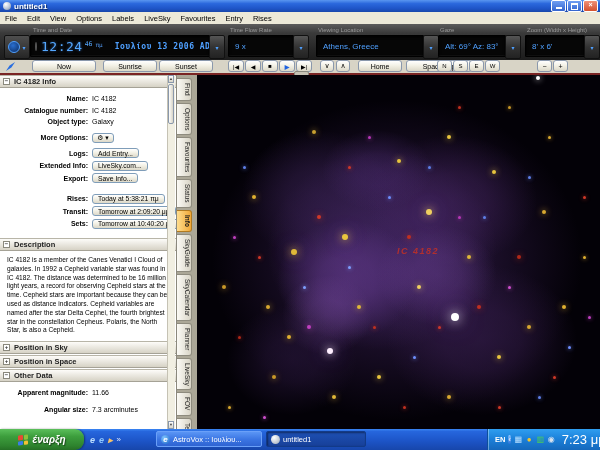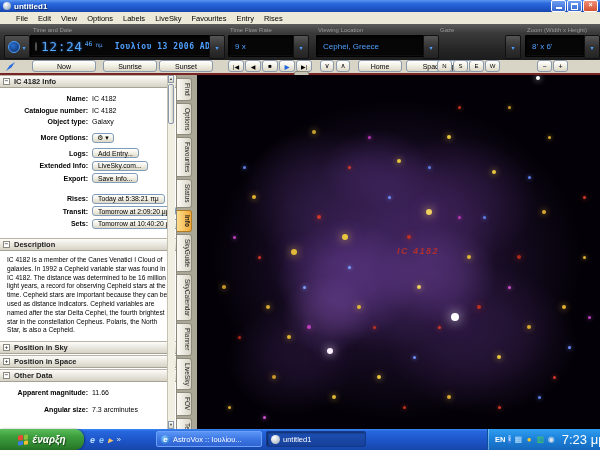--- a/index.html
+++ b/index.html
@@ -16,21 +16,21 @@
   .win-btns{display:flex;gap:1px;}
   .win-btn{width:13px;height:10px;border-radius:2px;border:1px solid #fff;
     background:linear-gradient(180deg,#6f9ef2,#3465cf);color:#fff;font-size:7px;line-height:8px;
     text-align:center;font-weight:bold;}
   .win-btn.close{background:linear-gradient(180deg,#f09078,#d4502e);}
   .glyph-min{display:block;margin:6px auto 0;width:6px;height:2px;background:#fff;}
   .glyph-rest{display:block;margin:2px auto 0;width:5px;height:4px;border:1px solid #fff;border-top-width:2px;}
 
   
   .menubar{position:absolute;left:0;top:12px;right:0;height:12px;background:#ece9d8;
-    display:flex;align-items:center;font-size:7.5px;color:#000;padding-left:11px;}
+    display:flex;align-items:center;font-size:7.5px;color:#000;padding-left:0;}
   .menu-item{padding:0 5px;}
 
   
   .toolbar{position:absolute;left:0;top:24px;right:0;height:36px;
     background:linear-gradient(180deg,#5c5c5c 0%,#3a3a3a 25%,#262626 70%,#1c1c1c 100%);}
   .tb-label{position:absolute;font-size:6px;color:#9a9a9a;top:3px;white-space:nowrap;}
   .lcd{position:absolute;top:11px;height:20px;background:#060606;border:1px solid #000;border-radius:1px;
     box-shadow:inset 0 1px 3px rgba(0,0,0,.95), inset 0 -1px 0 rgba(255,255,255,.05);
     display:flex;align-items:center;color:#4fa0ff;overflow:hidden;}
   .darrow{position:absolute;top:11px;height:22px;width:14px;
@@ -199,27 +199,30 @@
     <span class="tb-label" style="left:230px">Time Flow Rate</span>
     <div class="lcd" style="left:228px;width:64px;">
       <span class="lcd-val">9 x</span>
     </div>
     <div class="darrow" style="left:293px">
         <span>▾</span>
       </div>
 
     <span class="tb-label" style="left:318px">Viewing Location</span>
     <div class="lcd" style="left:316px;width:106px;">
-      <span class="lcd-val">Cephei, Greece</span>
+      <span class="lcd-val">Athens, Greece</span>
     </div>
     <div class="darrow" style="left:423px">
         <span>▾</span>
       </div>
 
     <span class="tb-label" style="left:440px">Gaze</span>
+    <div class="lcd" style="left:438px;width:66px;">
+      <span class="lcd-val">Alt: 69° Az: 83°</span>
+    </div>
     <div class="darrow" style="left:505px">
         <span>▾</span>
       </div>
 
     <span class="tb-label" style="left:527px">Zoom (Width x Height)</span>
     <div class="lcd" style="left:525px;width:58px;">
       <span class="lcd-val">8' x 6'</span>
     </div>
     <div class="darrow" style="left:584px">
         <span>▾</span>

